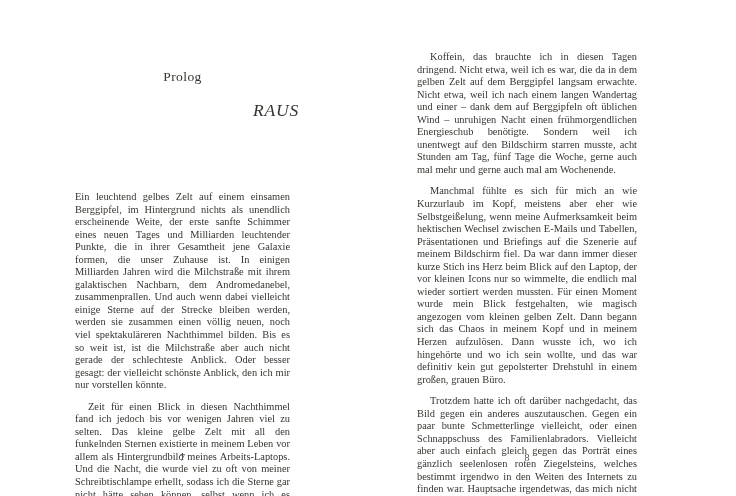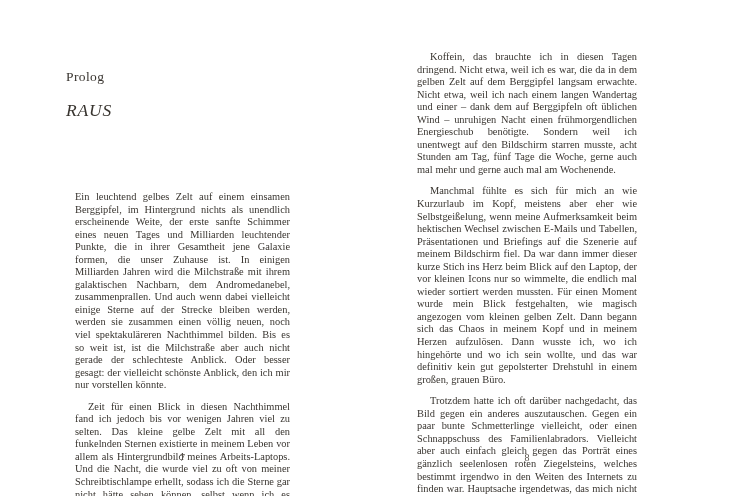--- a/index.html
+++ b/index.html
@@ -23,32 +23,32 @@
   }
   .page-left  { left: 66px;  width: 233px; }
   .page-right { left: 408px; width: 238px; }
 
   .chapter-heading {
     position: absolute;
     top: 69px;
     left: 0;
     width: 100%;
     margin: 0;
-    text-align: left;
+    text-align: center;
     font-weight: normal;
     font-size: 13.5px;
     letter-spacing: 0.4px;
   }
   .chapter-title {
     position: absolute;
     top: 100px;
     left: 0;
     width: 100%;
     margin: 0;
-    text-align: left;
+    text-align: right;
     font-weight: normal;
     font-style: italic;
     font-size: 17.5px;
     letter-spacing: 0.8px;
   }
   .body-text {
     position: absolute;
     left: 0;
     width: 100%;
   }

